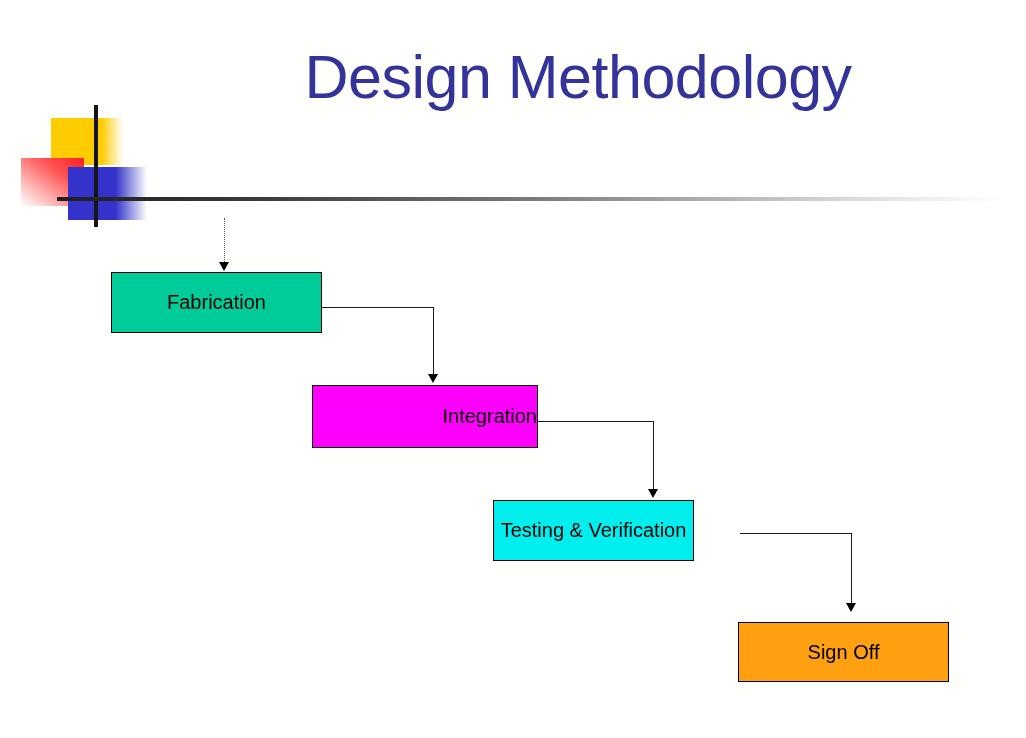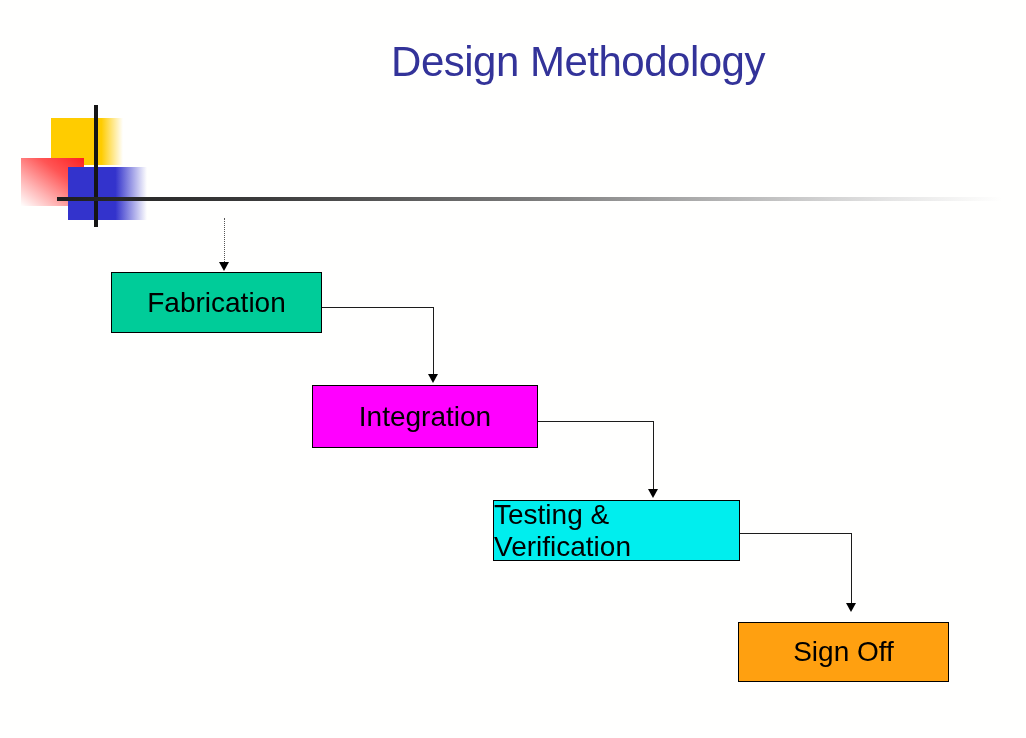--- a/index.html
+++ b/index.html
@@ -30,44 +30,44 @@
     background: #151515;
   }
   .title-rule {
     position: absolute; left: 57px; top: 197px; width: 945px; height: 4px;
     background: linear-gradient(to right, #1e1e1e 0%, #3c3c3c 22%, #7a7a7a 50%, #b8b8b8 72%, #e4e4e4 88%, rgba(255,255,255,0) 100%);
   }
 
   
   .slide-title {
     position: absolute; left: 130px; right: 0; top: 24px;
-    margin: 0;
+    margin: 16px;
     text-align: center;
-    font-size: 42px;
+    font-size: 61px;
     line-height: 75px;
     font-weight: 400;
     letter-spacing: -0.5px;
   }
 
   
   .stage {
     position: absolute;
     border: 1.5px solid #000;
     box-sizing: border-box;
     display: flex;
     align-items: center;
     justify-content: center;
   }
   .stage .stage-label {
-    font-size: 28px;
+    font-size: 20px;
     color: #000;
   }
   .stage-fab { left: 111px; top: 272px; width: 211px; height: 61px; }
-  .stage-int { left: 312px; top: 385px; width: 226px; height: 63px; }
-  .stage-tv  { left: 493px; top: 500px; width: 247px; height: 61px; }
+  .stage-int { left: 312px; top: 385px; width: 226px; height: 63px; justify-content: flex-end; }
+  .stage-tv  { left: 493px; top: 500px; width: 201px; height: 61px; }
   .stage-so  { left: 738px; top: 614px; width: 211px; height: 60px; margin-top: 8px; }
 
   
   .line { position: absolute; background: #1c1c1c; }
   .conn-a-h { left: 322px; top: 307px; width: 111px; height: 1px; }
   .conn-a-v { left: 433px; top: 307px; width: 1px;  height: 67px; }
   .conn-b-h { left: 538px; top: 421px; width: 115px; height: 1px; }
   .conn-b-v { left: 653px; top: 421px; width: 1px;  height: 68px; }
   .conn-c-h { left: 740px; top: 533px; width: 111px; height: 1px; }
   .conn-c-v { left: 851px; top: 533px; width: 1px;  height: 70px; }

